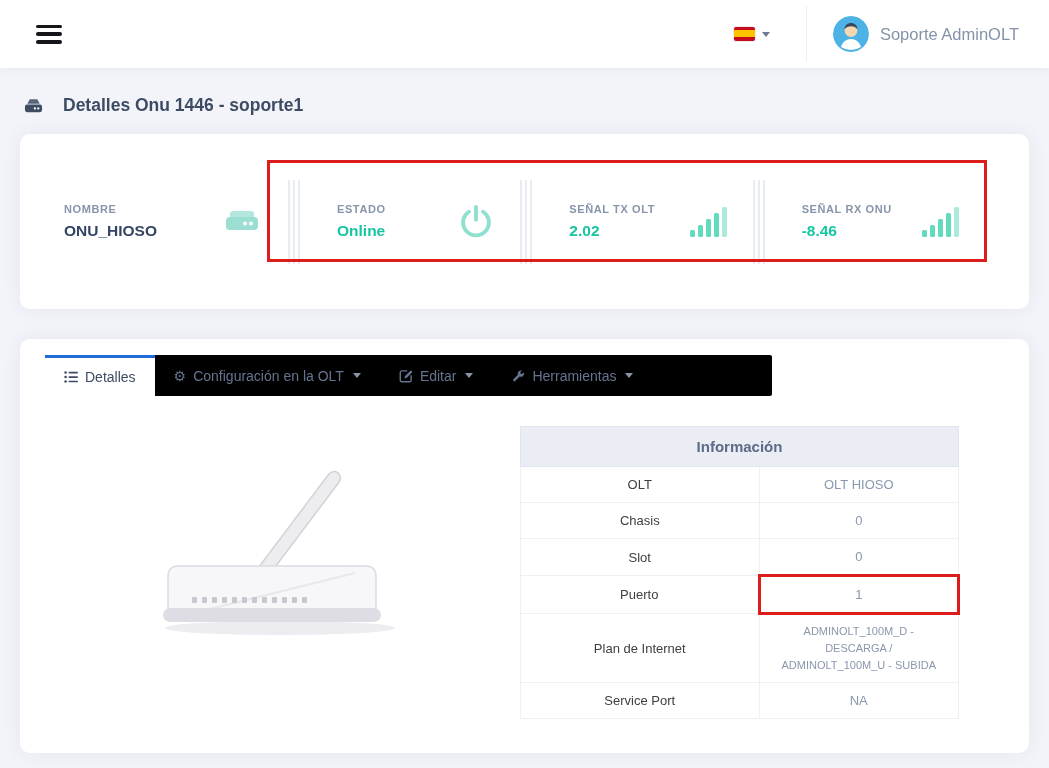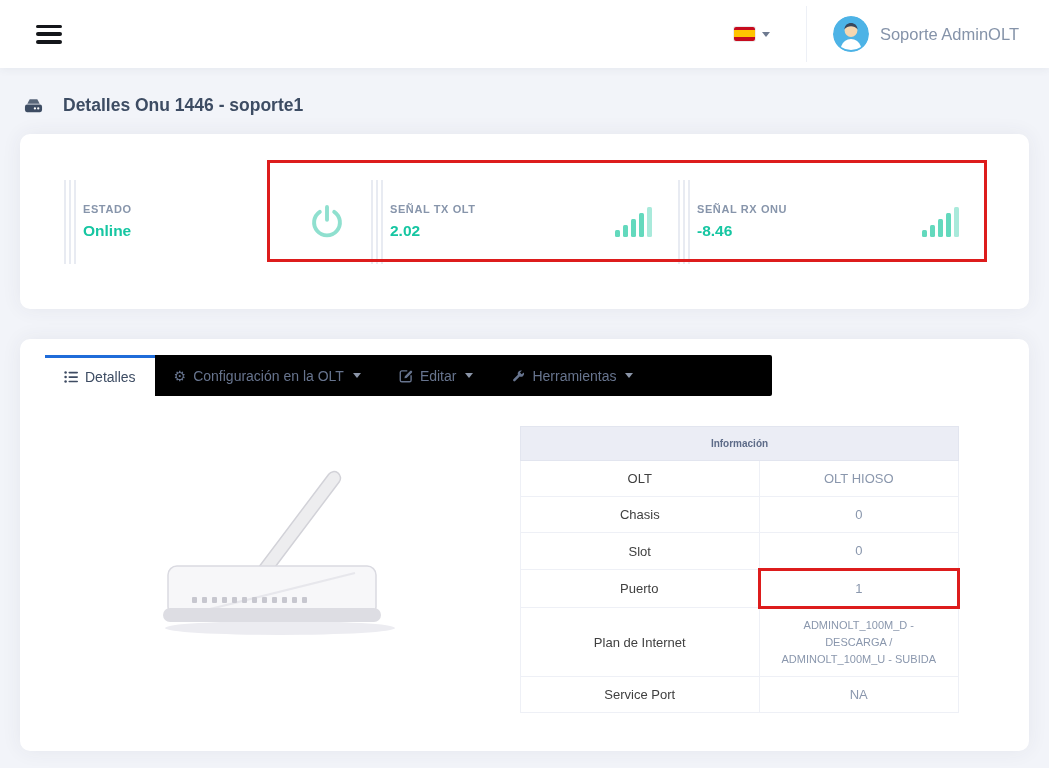--- a/index.html
+++ b/index.html
@@ -26,21 +26,21 @@
   .heading .ttl { font-size:17.5px; font-weight:bold; color:#3d4c63; }
   .heading svg { display:block; }
 
   
   .card { background:#fff; border-radius:10px; margin:0 20px; box-shadow:0 0 20px rgba(50,60,90,.07); }
 
   
   .stats-card { position:relative; height:175px; display:flex; align-items:center; padding:0 44px; }
   .stat { display:flex; align-items:center; justify-content:space-between; padding:0 26px 0 2px; }
   .stat.first { flex:0 0 224px; padding-left:0; }
-  .stat.grow { flex:1; padding-left:6px; }
+  .stat.grow { flex:1; padding-left:6px;margin-left:30px; }
   .stat-label { font-size:11px; font-weight:bold; letter-spacing:.6px; color:#8795ab; text-transform:uppercase; margin-bottom:7px; }
   .stat-value { font-size:15.5px; font-weight:bold; color:#344563; }
   .stat-value.teal { color:#16c6a2; }
   .stat-icon { display:flex; align-items:center; }
   .stat-divider { flex:0 0 13px; height:84px;
       background:repeating-linear-gradient(90deg,#e8ebf2 0 2px, transparent 2px 5px); }
   .hl-box { position:absolute; border:3px solid #dd1c1c; pointer-events:none; }
   .hl-stats { left:247px; top:26px; width:720px; height:102px; }
 
   
@@ -49,21 +49,21 @@
   .tab { display:flex; align-items:center; gap:7px; padding:0 19px; font-size:14px; color:#67748e; cursor:pointer; white-space:nowrap; }
   .tab.active { background:#fff; border-top:3px solid #1f6cd9; color:#3d4c63; box-shadow:0 2px 0 #fff; }
   .tab .caret { border-top-color:#8b95a8; margin-left:2px; }
   .uni { font-family:"DejaVu Sans", sans-serif; font-size:14px; line-height:1; }
 
   .content { display:flex; padding:26px 40px 10px 30px; }
   .router-wrap { flex:0 0 470px; display:flex; justify-content:center; padding-top:6px; }
   .info-wrap { flex:1; padding-top:4px; }
 
   table.info { width:440px; border-collapse:collapse; font-size:13px; }
-  table.info th { background:#ebedf5; border:1px solid #e2e5ef; padding:11px 8px; font-size:10px; color:#5d6b88; font-weight:bold; text-align:center; }
+  table.info th { background:#ebedf5; border:1px solid #e2e5ef; padding:11px 8px; font-size:15px; color:#5d6b88; font-weight:bold; text-align:center; }
   table.info td { border:1px solid #eef0f6; text-align:center; padding:10px 8px; }
   td.lbl { width:240px; font-weight:normal; color:#404040; }
   td.val { width:200px; color:#8a97ad; }
   td.val.small { font-size:11px; line-height:1.55; padding:8px 14px; }
   td.val.hl { border:3px solid #dd1c1c; }
 
   svg { display:block; }
 </style>
 </head>
 <body>
@@ -102,20 +102,34 @@
         <path d="M3.5 5.5 L6 1h8l2.5 4.5z" opacity=".85"></path>
         <circle cx="15" cy="10.5" r="1.2" fill="#fff"></circle>
         <circle cx="11.5" cy="10.5" r="1.2" fill="#fff"></circle>
       </svg>
     </span>
     <span class="ttl">Detalles Onu 1446 - soporte1</span>
   </div>
 
   <section class="card stats-card">
 
+    <div class="stat first">
+      <div>
+        <div class="stat-label">NOMBRE</div>
+        <div class="stat-value">ONU_HIOSO</div>
+      </div>
+      <span class="stat-icon">
+        <svg width="40" height="32" viewBox="0 0 40 32" fill="#9adfd2">
+          <rect x="4" y="11" width="32" height="13" rx="4"></rect>
+          <rect x="8" y="5" width="24" height="8" rx="3" opacity=".75"></rect>
+          <circle cx="29" cy="17.5" r="2" fill="#fff"></circle>
+          <circle cx="23" cy="17.5" r="2" fill="#fff"></circle>
+        </svg>
+      </span>
+    </div>
 
     <div class="stat-divider"></div>
 
     <div class="stat grow">
       <div>
         <div class="stat-label">ESTADO</div>
         <div class="stat-value teal">Online</div>
       </div>
       <span class="stat-icon">
         <svg width="36" height="36" viewBox="0 0 24 24" fill="none" stroke="#8fe0cf" stroke-width="2.6" stroke-linecap="round">

